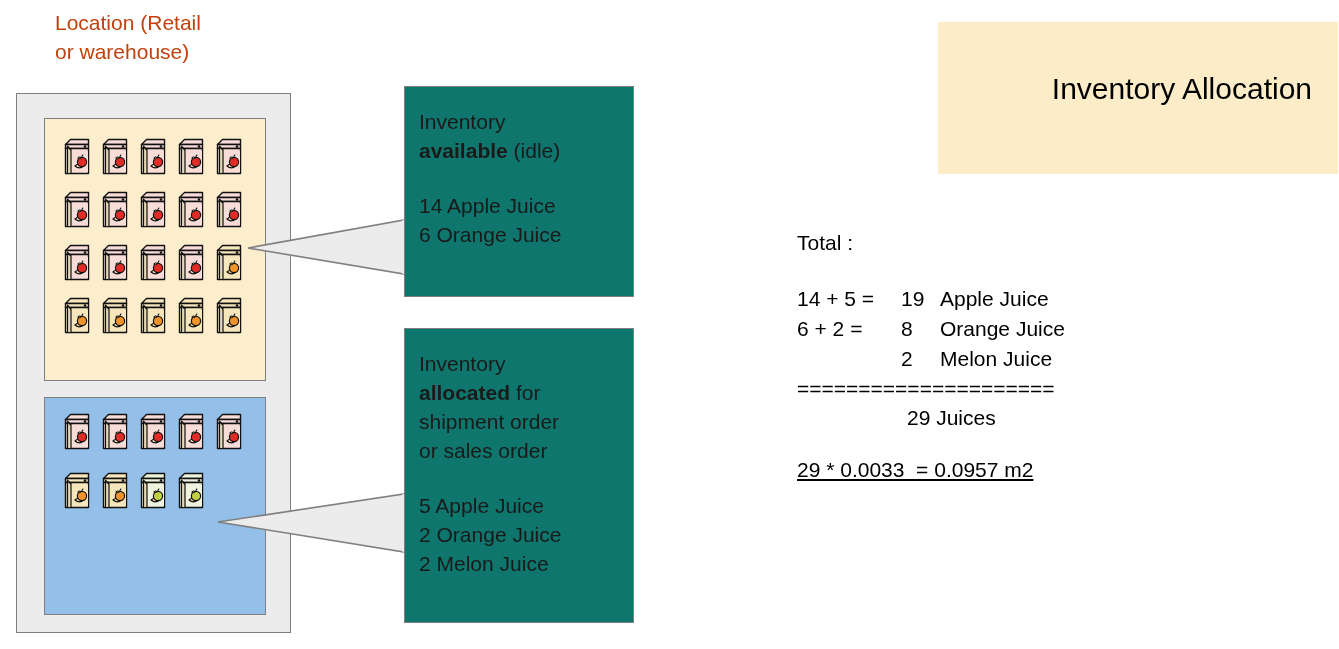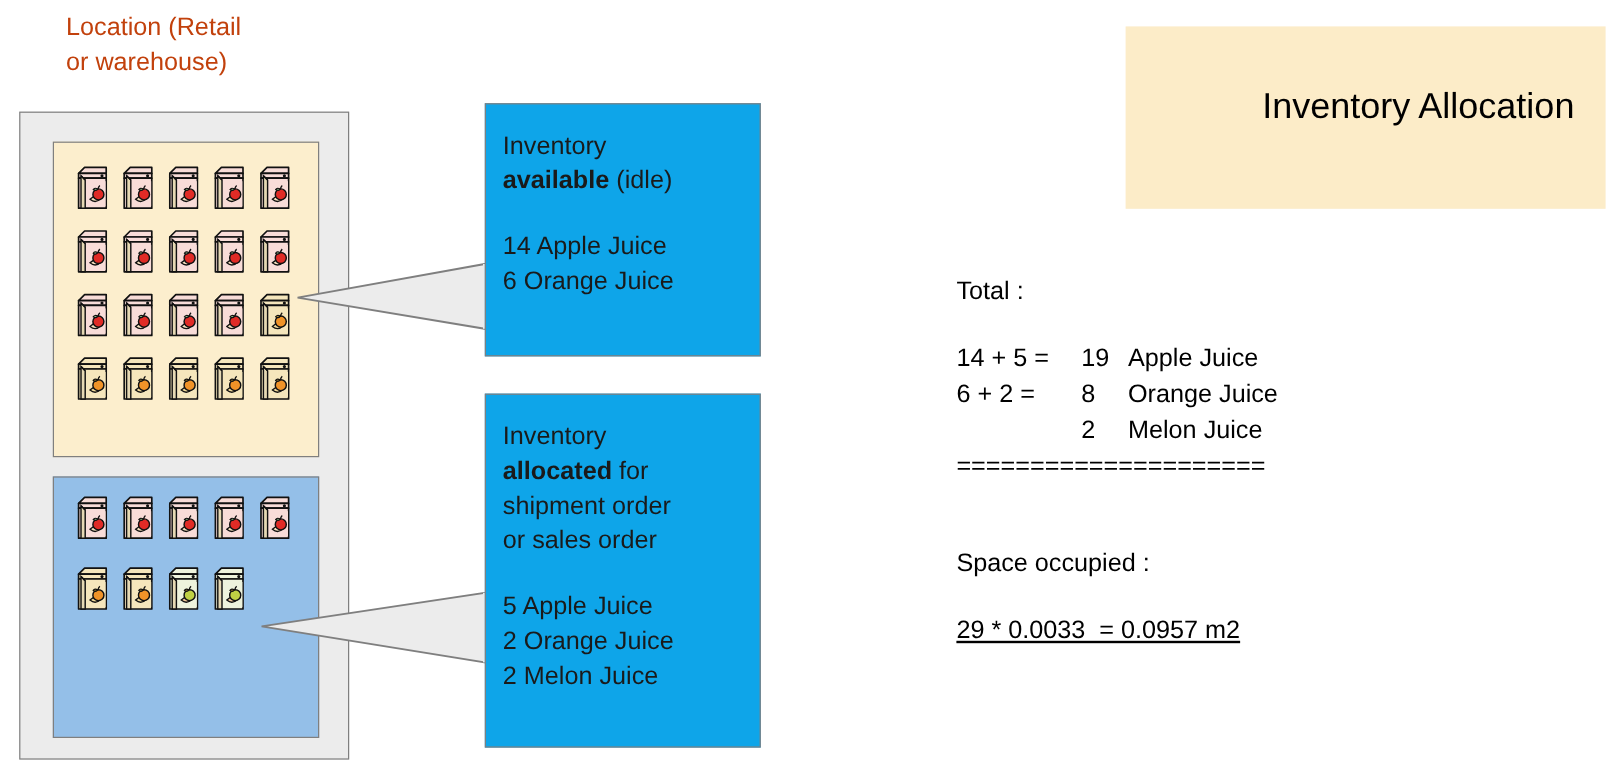--- a/index.html
+++ b/index.html
@@ -78,21 +78,21 @@
     width: 32px;
     height: 42px;
     position: relative;
     flex: 0 0 32px;
   }
   .carton svg { display: block; }
 
   
   .callout {
     position: absolute;
-    background: #0ea5e9;
+    background: #0f766e;
     border: 1.6px solid #7f7f7f;
     box-sizing: border-box;
     font-size: 21px;
     line-height: 29px;
     color: #1a1a1a;
     padding: 20px 0 0 14px;
   }
   #callout-available {
     left: 404px;
     top: 86px;
@@ -890,18 +890,18 @@
         <span class="rhs">8</span>
         <span class="item">Orange Juice</span>
       </div>
       <div class="calc-row">
         <span class="lhs"></span>
         <span class="rhs">2</span>
         <span class="item">Melon Juice</span>
       </div>
     </div>
   <div id="divider-equals">=====================</div>
+  <div id="grand-total">29 Juices</div>
 </div>
 
 <div id="space-block">
-  <div class="space-label">Space occupied :</div>
   <div class="space-calc">29 * 0.0033  = 0.0957 m2</div>
 </div>
 
 </body></html>

